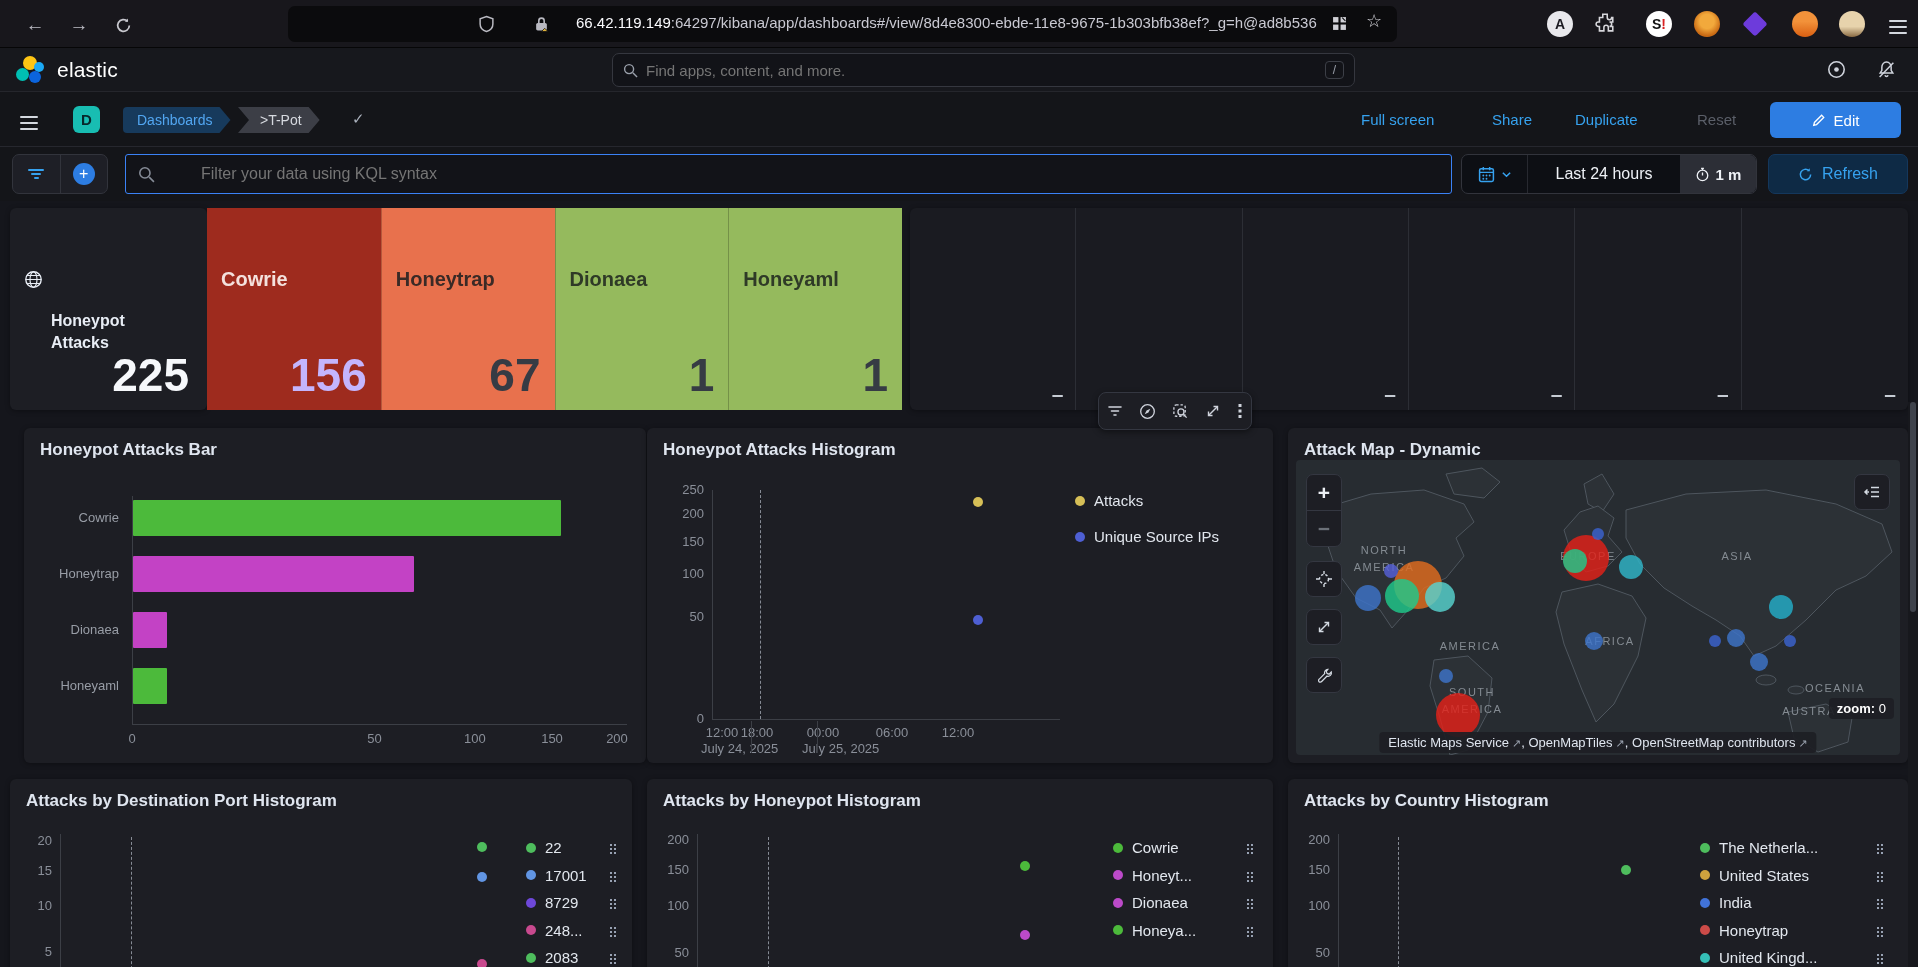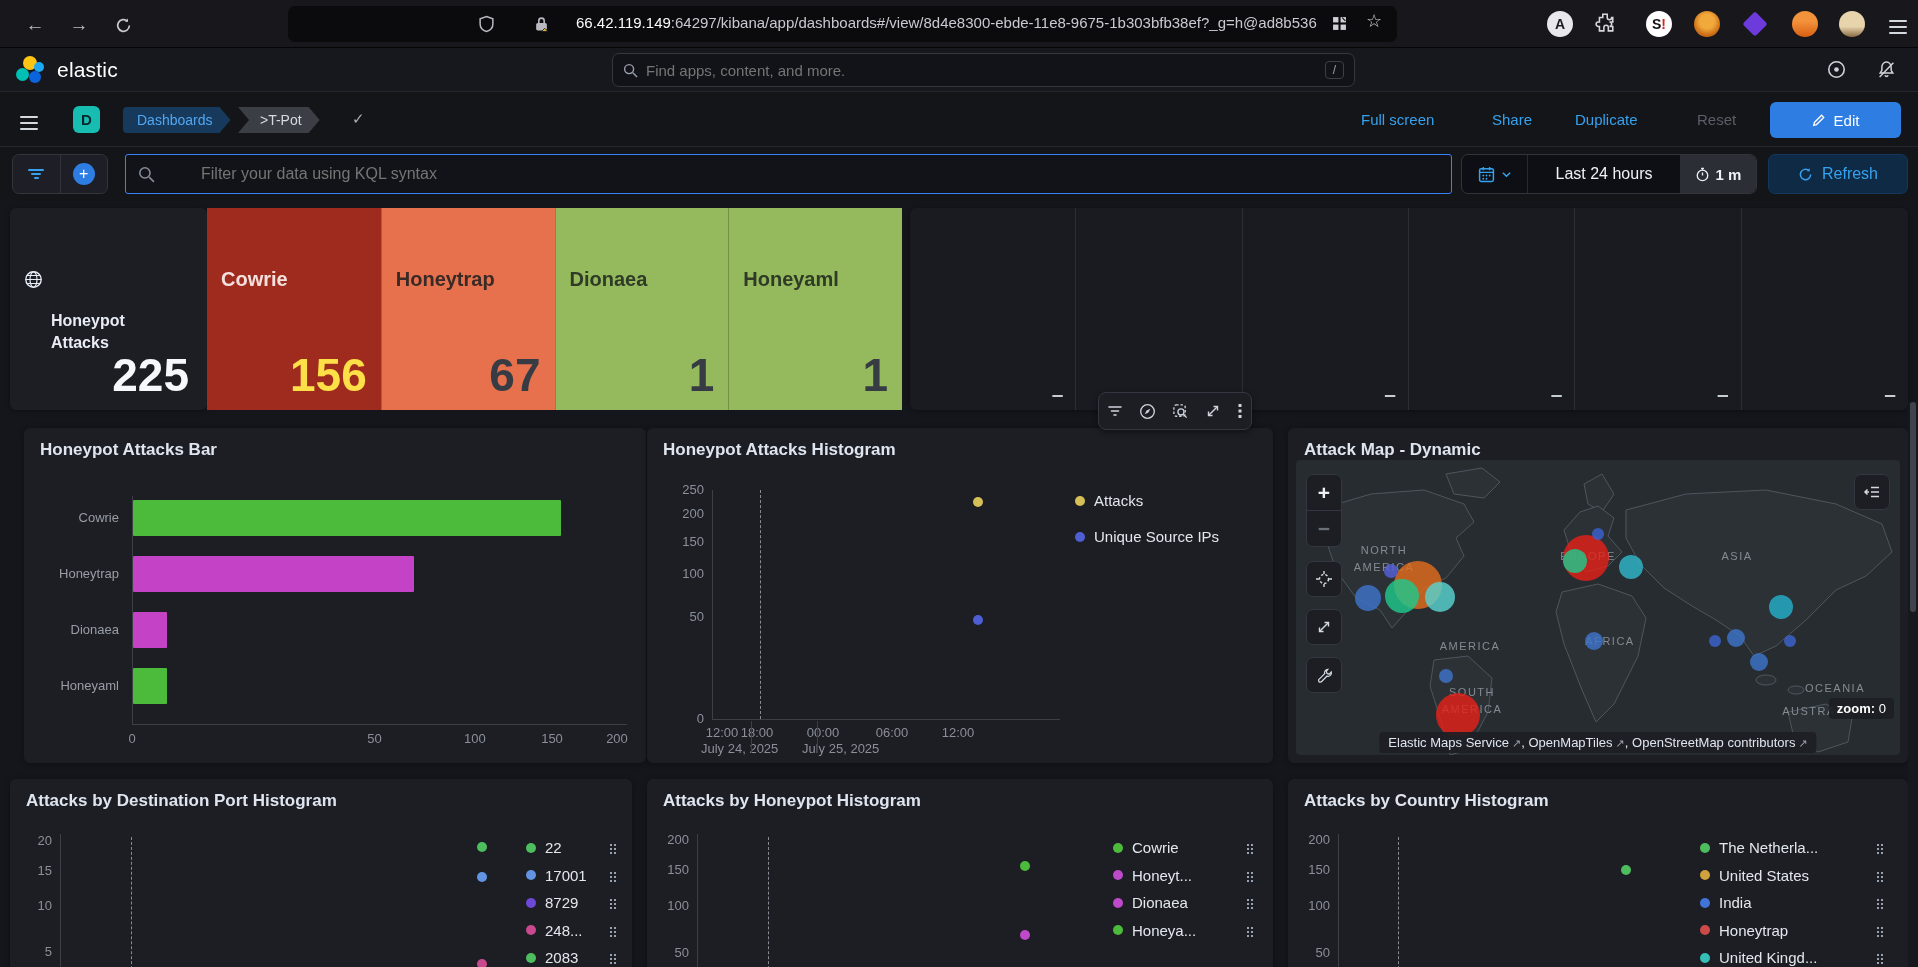--- a/index.html
+++ b/index.html
@@ -285,21 +285,21 @@
           <ellipse cx="9" cy="9" rx="3.3" ry="7.3" fill="none" stroke="#e8edf5" stroke-width="1.1"></ellipse>
           <path d="M1.7 9h14.6M2.6 5.2h12.8M2.6 12.8h12.8" stroke="#e8edf5" stroke-width="1.1"></path>
         </svg>
       <div id="pa-title">Honeypot Attacks</div>
     </div>
     <div id="pa-value">225</div>
   </div>
   <div class="panel" id="tiles">
       <div class="tile" style="left: 0px; background: rgb(158, 43, 30);">
         <div class="t-title" style="color: rgb(244, 225, 221);">Cowrie</div>
-        <div class="t-value" style="color: #fde047;">156</div>
+        <div class="t-value" style="color: #c4b5fd;">156</div>
       </div>
       <div class="tile" style="left: 173.75px; background: rgb(232, 113, 77);">
         <div class="t-title" style="color: rgb(58, 42, 38);">Honeytrap</div>
         <div class="t-value" style="color: rgb(54, 59, 68);">67</div>
       </div>
       <div class="tile" style="left: 347.5px; background: rgb(149, 186, 93);">
         <div class="t-title" style="color: rgb(47, 58, 39);">Dionaea</div>
         <div class="t-value" style="color: rgb(54, 59, 68);">1</div>
       </div>
       <div class="tile" style="left: 521.25px; background: rgb(149, 186, 93);">

